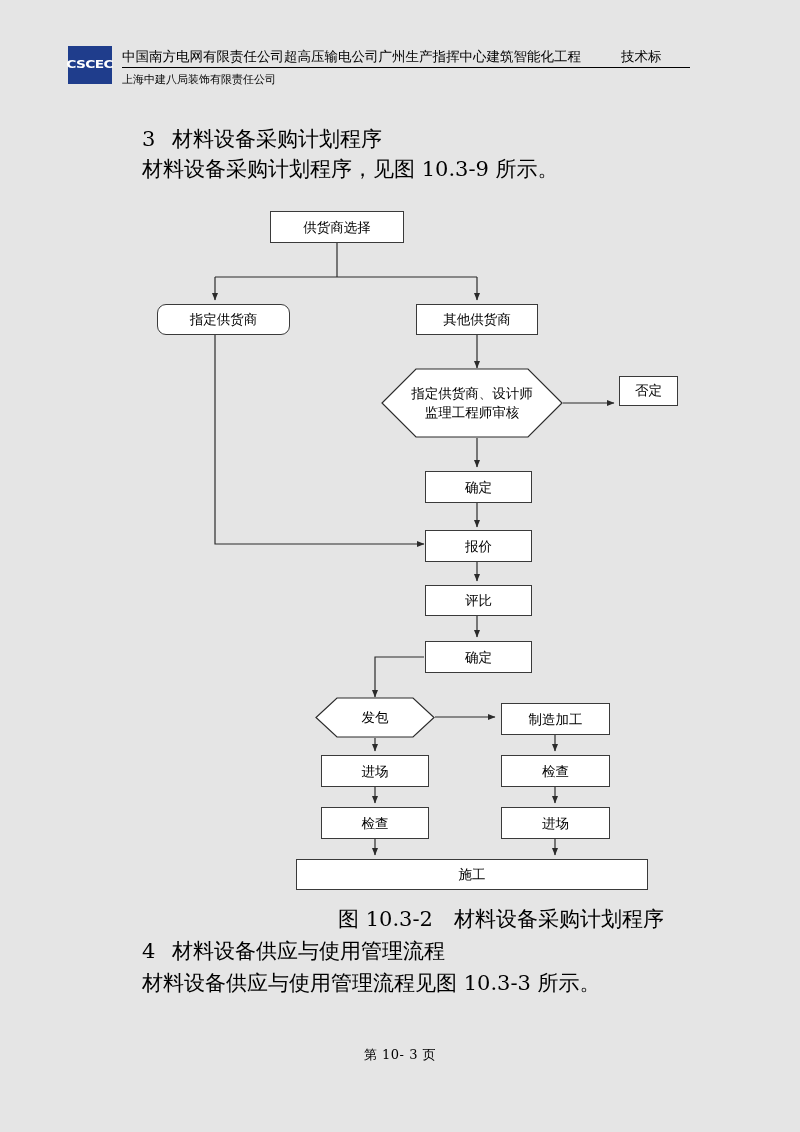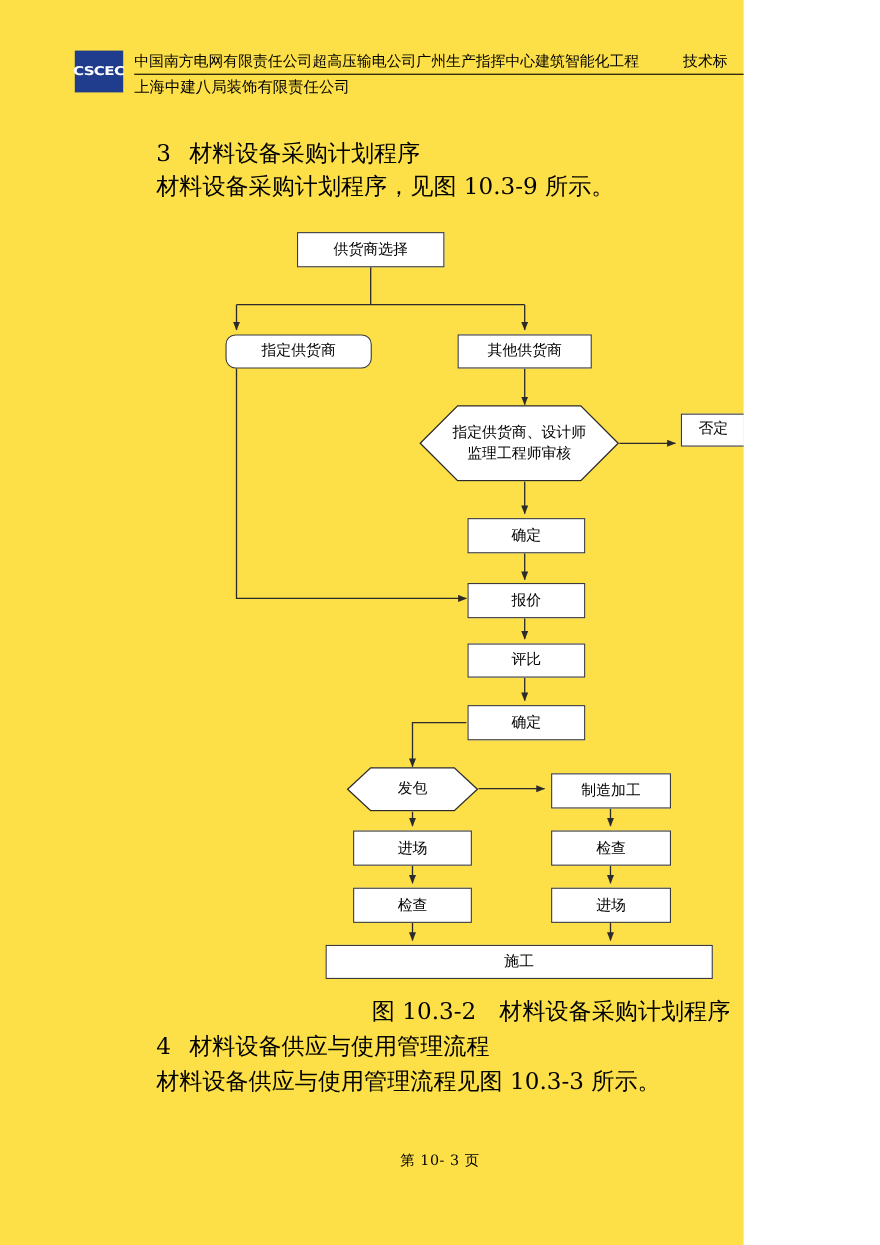--- a/index.html
+++ b/index.html
@@ -7,23 +7,23 @@
     margin: 0;
     padding: 0;
     background: #ffffff;
   }
   body {
     font-family: "DejaVu Serif", "Liberation Serif", serif;
     color: #000000;
   }
   .page {
     position: relative;
-    width: 676px;
+    width: 800px;
     height: 1132px;
-    background: #fde047;
+    background: #e5e5e5;
     overflow: hidden;
   }
 
   
   .header {
     position: absolute;
     left: 68px;
     top: 46px;
     width: 620px;
     height: 48px;
@@ -58,21 +58,21 @@
     line-height: 20px;
     white-space: nowrap;
     border-bottom: 1px solid #000;
     padding-bottom: 1px;
   }
   .header-line1 .spacer { display: inline-block; width: 40px; }
   .header-line2 {
     position: absolute;
     left: 54px;
     top: 24px;
-    font-size: 14px;
+    font-size: 11px;
     line-height: 20px;
     white-space: nowrap;
   }
 
   
   .para {
     position: absolute;
     font-size: 21px;
     line-height: 22px;
     white-space: nowrap;
@@ -110,21 +110,21 @@
     border: 1px solid #3a3a3a;
     background: #ffffff;
     display: flex;
     align-items: center;
     justify-content: center;
     font-size: 13.5px;
     line-height: 17px;
     text-align: center;
     white-space: nowrap;
   }
-  .node.round { border-radius: 9px; margin-left: 48px; }
+  .node.round { border-radius: 9px; }
   .hexwrap {
     position: absolute;
     display: flex;
     align-items: center;
     justify-content: center;
   }
   .hexwrap svg { position: absolute; left: 0; top: 0; }
   .hexwrap .hexlabel {
     position: relative;
     font-size: 13.5px;

